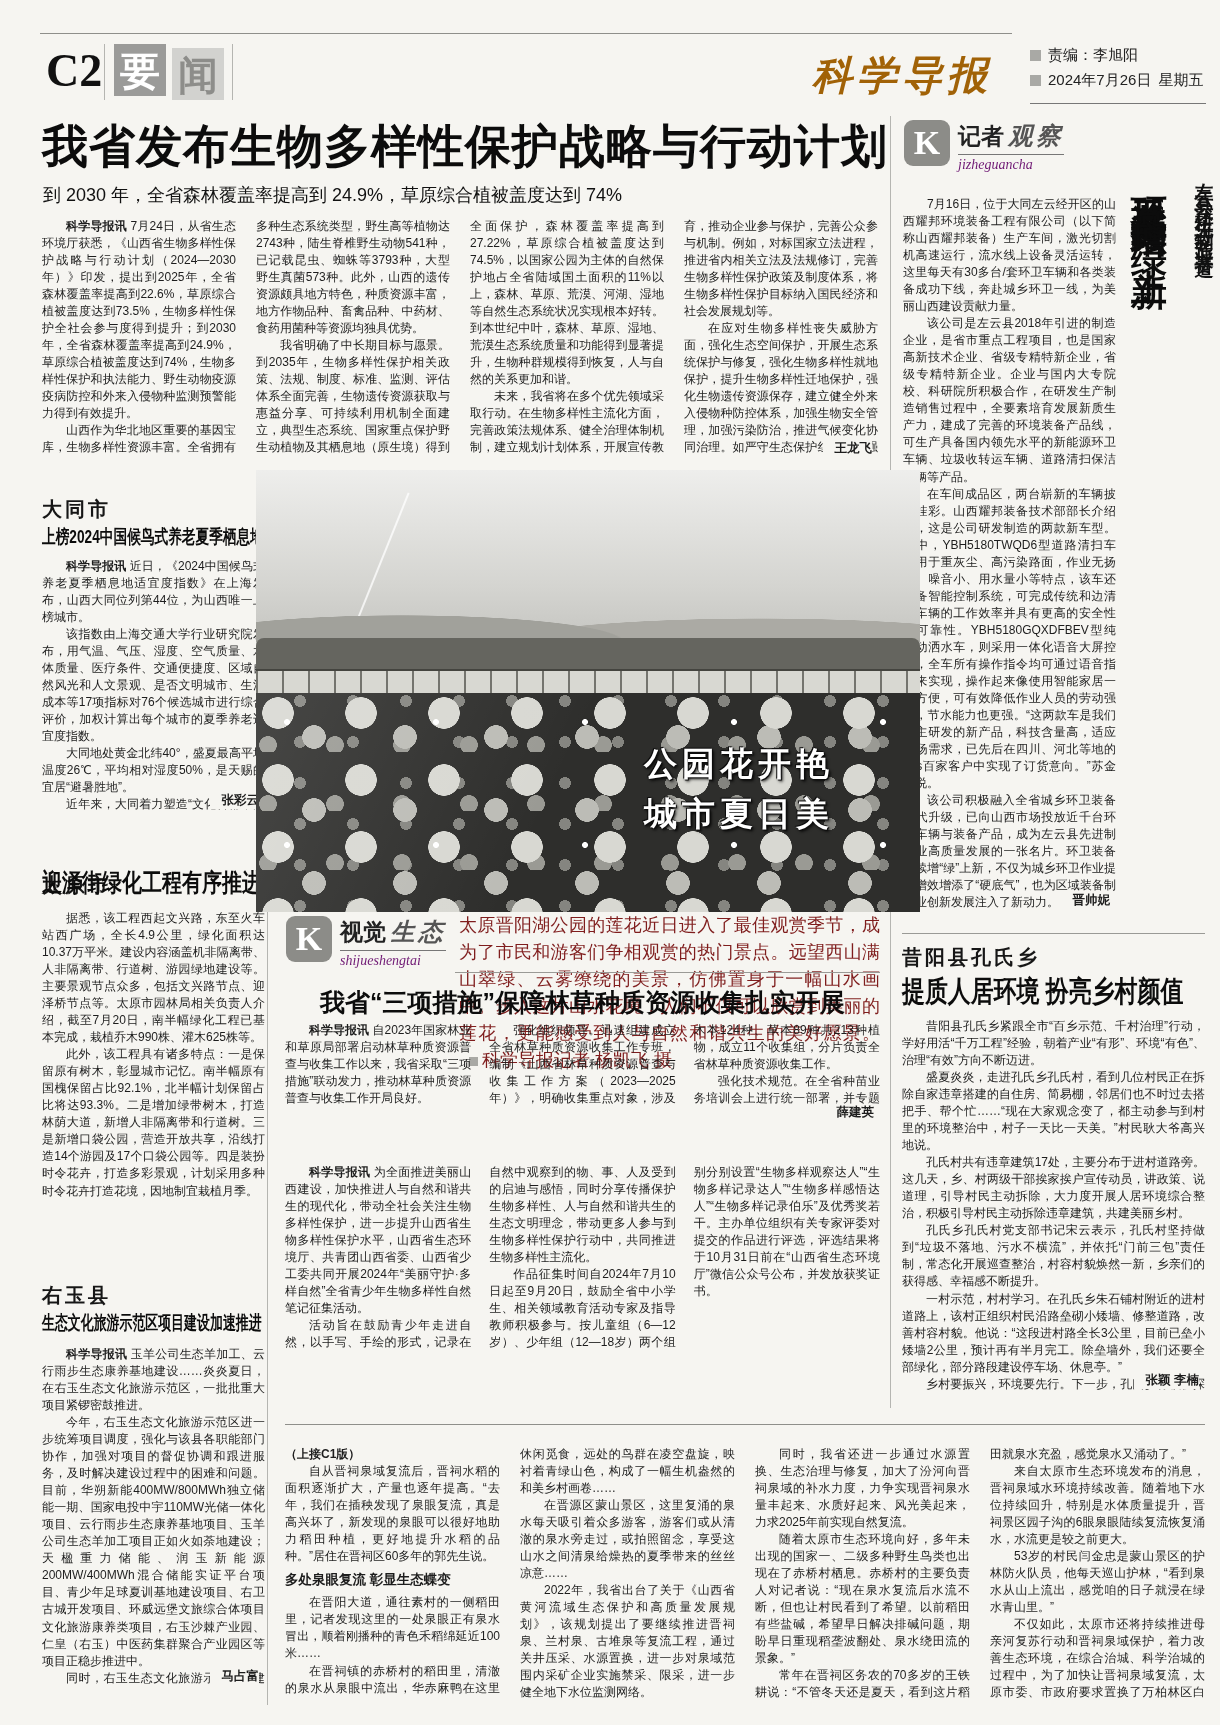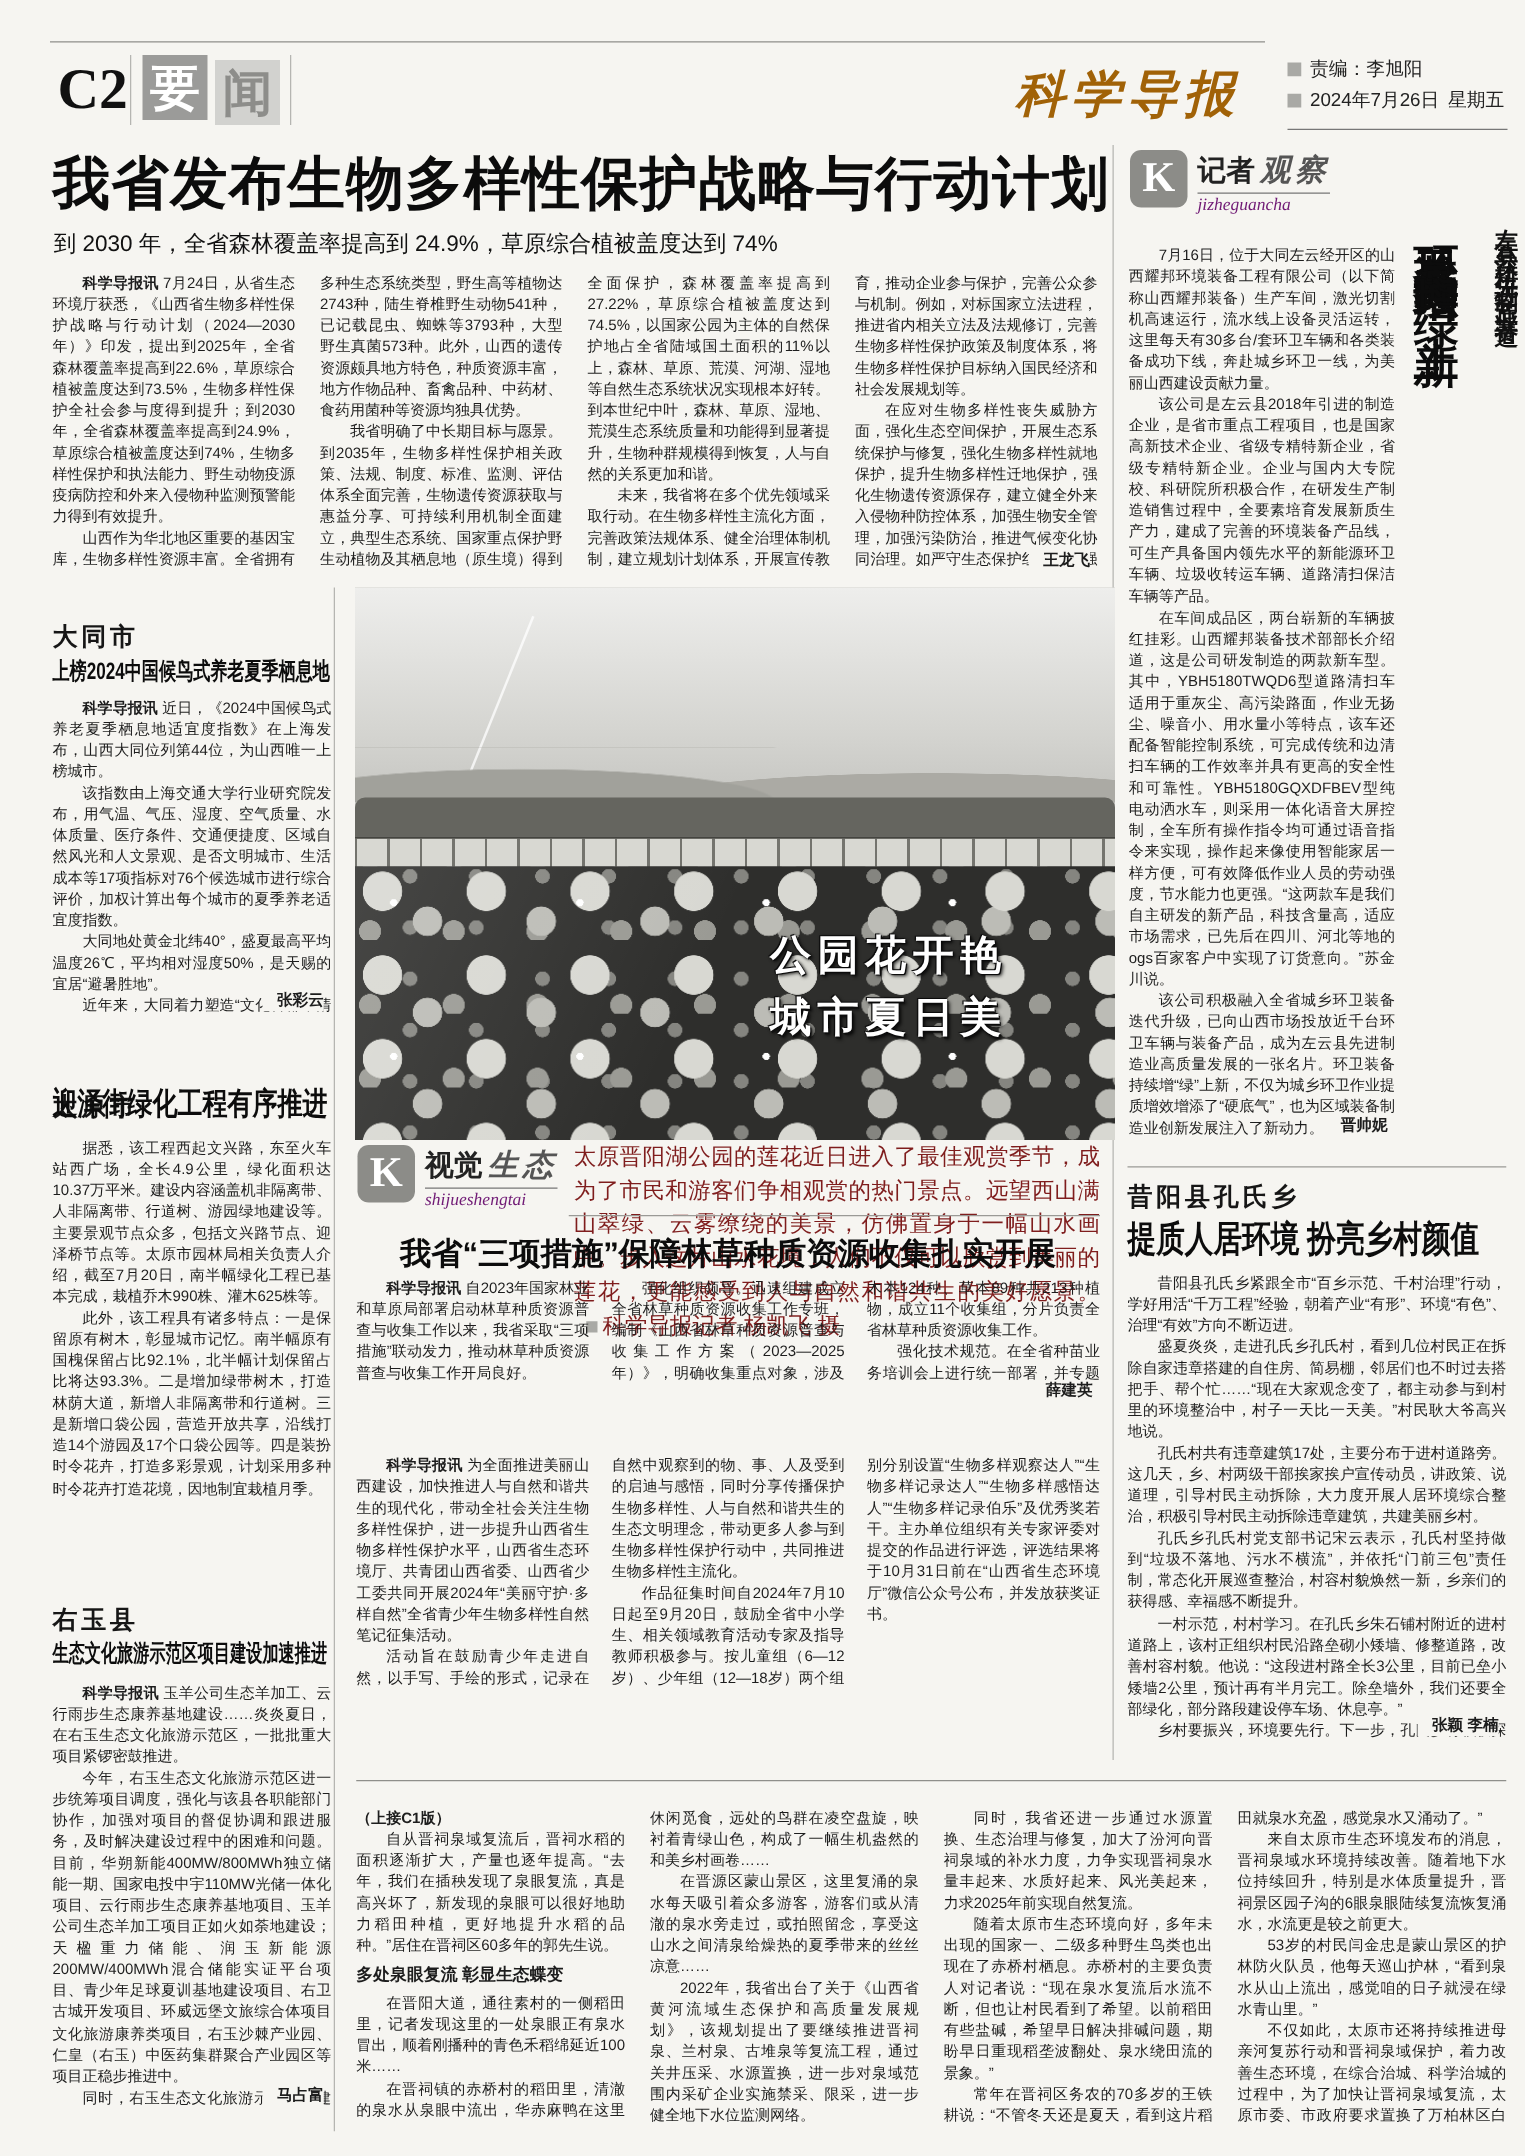--- a/index.html
+++ b/index.html
@@ -39,21 +39,21 @@
         text-align:center;line-height:46px;}
   .kname{border-bottom:1px solid #777;padding-bottom:2px;white-space:nowrap;}
   .kname .b{font-size:23px;font-weight:800;color:#222;}
   .kname .s{font-size:24px;font-weight:600;font-style:italic;font-family:"Liberation Serif",serif;color:#555;letter-spacing:4px;}
   .kpin{font-family:"Liberation Serif",serif;font-style:italic;font-size:14px;color:#701a75;margin-top:2px;}
   
   .vert{writing-mode:vertical-rl;}
   .v-kick{font-size:19px;font-weight:600;letter-spacing:7px;color:#111;margin-block-end:18px;}
   .v-main{font-size:36px;font-weight:900;letter-spacing:3px;color:#0c0c0c;}
   
-  .photo{position:absolute;left:284px;top:470px;width:608px;height:442px;overflow:hidden;background:#c9c9c5;}
+  .photo{position:absolute;left:256px;top:470px;width:664px;height:442px;overflow:hidden;background:#c9c9c5;}
   .ph-sky{position:absolute;left:0;top:0;width:100%;height:38%;
           background:linear-gradient(180deg,#eeeeec,#d4d4d0 70%,#c6c6c2);}
   .ph-contrail{position:absolute;left:19%;top:4%;width:2px;height:31%;background:rgba(255,255,255,.75);transform:rotate(22deg);}
   .ph-mtn{position:absolute;left:0;top:29%;width:100%;height:10%;
           background:radial-gradient(ellipse 55% 100% at 22% 100%,#a1a19b 60%,transparent 61%),
                      radial-gradient(ellipse 62% 88% at 76% 100%,#abaaa4 60%,transparent 61%);}
   .ph-trees{position:absolute;left:0;top:38%;width:100%;height:7%;background:#65655f;border-radius:8px 8px 0 0;}
   .ph-deck{position:absolute;left:0;top:45%;width:100%;height:5.5%;background:#d8d8d2;
            background-image:repeating-linear-gradient(90deg,#74746e 0 2px,transparent 2px 26px);
            border-top:2px solid #44443f;border-bottom:1px solid #8a8a84;}

